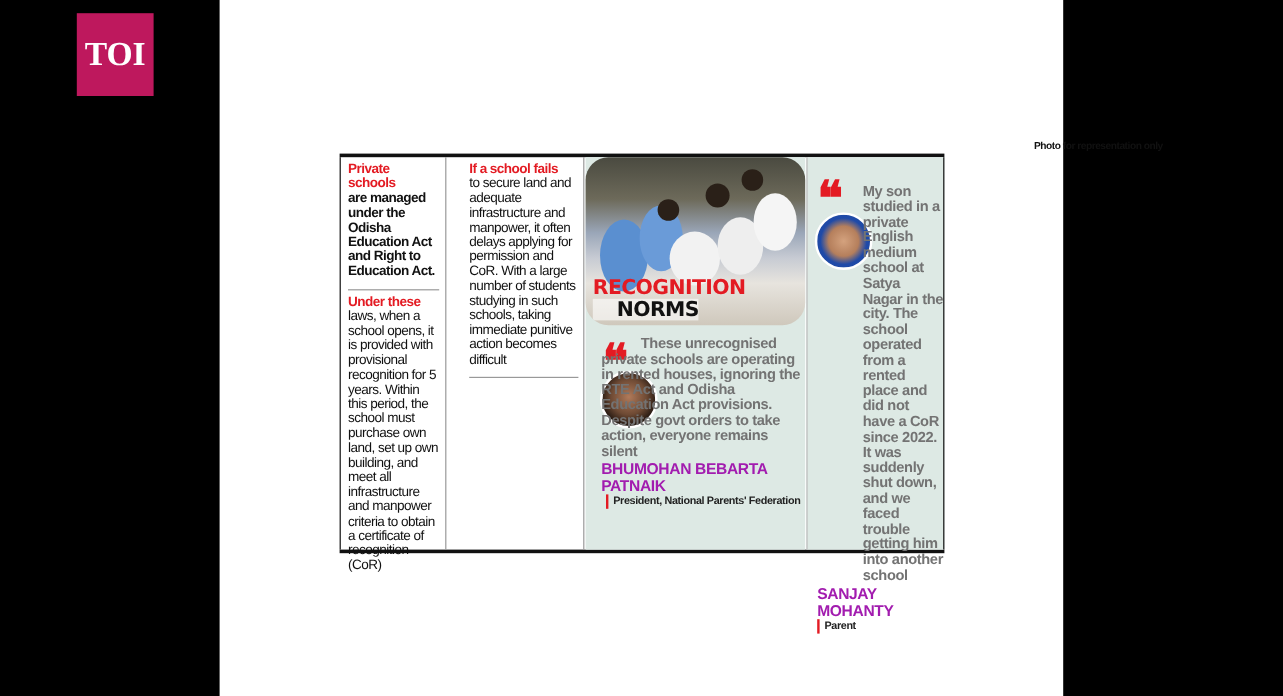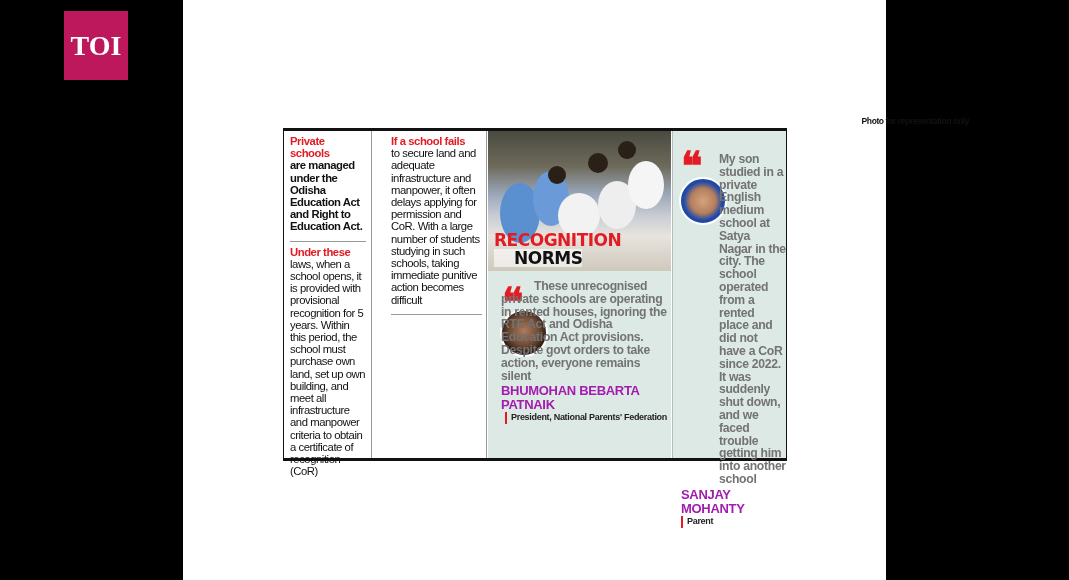--- a/index.html
+++ b/index.html
@@ -11,21 +11,21 @@
   .card{position:absolute;left:100px;top:128px;width:504px;height:333px;border-top:3px solid #111;border-bottom:3px solid #111;box-sizing:border-box;}
   .col{position:absolute;top:0;bottom:0;box-sizing:border-box;}
   .c1{left:0;width:89px;border-left:1.5px solid #111;border-right:1px solid #999;padding:4px 5px 0 6px;}
   .c2{left:100px;width:104px;border-right:1px solid #999;padding:4px 4px 0 8px;}
   .c3{left:205px;width:183px;background:#dde9e4;}
   .c4{left:389px;width:115px;background:#dde9e4;border-left:1px solid #bbb;border-right:1.5px solid #111;}
   p{margin:0;font-size:11.3px;line-height:12.2px;color:#111;letter-spacing:-0.45px;font-family:"Liberation Sans Narrow","Liberation Sans",sans-serif;}
   .red{color:#e31b23;font-weight:bold;}
   .b{font-weight:bold;}
   .rule{border-top:1px solid #999;margin:8px 0 4px 0;}
-  .photo{position:absolute;left:0;top:0;width:183px;height:140px;background:linear-gradient(180deg,#4a4a40 0%,#6d6a5a 25%,#9aa6b8 45%,#c7cbd3 60%,#e7e4de 75%,#cfc8bc 100%);overflow:hidden;}
+  .photo{position:absolute;left:0;top:0;width:183px;height:140px;background:linear-gradient(180deg,#4a4a40 0%,#6d6a5a 25%,#9aa6b8 45%,#c7cbd3 60%,#e7e4de 75%,#cfc8bc 100%);overflow:hidden;border-radius:19px;}
   .kid{position:absolute;border-radius:50%;}
   .headline{position:absolute;left:6px;top:100px;}
   .hl1{font-family:"DejaVu Sans",sans-serif;font-weight:bold;font-size:17px;color:#e31b23;letter-spacing:-0.5px;line-height:18px;}
   .hl2{font-family:"DejaVu Sans",sans-serif;font-weight:bold;font-size:17px;color:#111;background:rgba(255,255,255,0.6);letter-spacing:-0.5px;line-height:18px;display:inline-block;padding-left:20px;}
   .quote{position:absolute;font-family:"DejaVu Serif",serif;font-weight:bold;color:#e31b23;font-size:40px;line-height:30px;}
   .avatar{position:absolute;border-radius:50%;border:2px solid #fff;box-sizing:border-box;overflow:hidden;}
   .q3{position:absolute;left:13px;top:149px;width:168px;}
   .q3 p,.q4 p{font-size:12.2px;line-height:12.8px;font-weight:bold;color:#737373;letter-spacing:-0.3px;}
   .name{font-family:Liberation Sans, sans-serif;font-weight:bold;font-size:13px;line-height:14px;color:#a21caf;letter-spacing:-0.3px;}
   .role{font-size:9px;font-weight:bold;color:#222;letter-spacing:-0.3px;}

